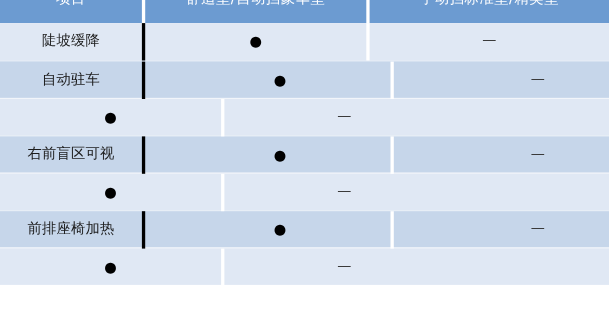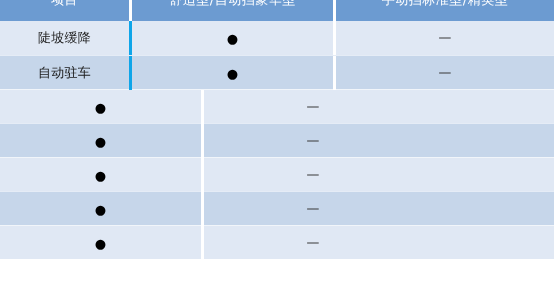--- a/index.html
+++ b/index.html
@@ -60,32 +60,32 @@
   .table-body {
     width: 554px;
   }
   .table-row {
     display: flex;
     width: 554px;
     height: 34px;
     box-sizing: border-box;
   }
   .table-row.light  { background: #e0e8f4; }
-  .table-row.dark   { background: #c6d6ea; }
+  .table-row.dark   { background: #c6d6ea; gap: 22px; }
 
   .table-row .cell {
     box-sizing: border-box;
     height: 34px;
     display: flex;
     align-items: center;
     justify-content: center;
     overflow: hidden;
     white-space: nowrap;
   }
-  .table-row .c1 { border-right: 3px solid #0ea5e9; }
+  .table-row .c1 { border-right: 3px solid #000000; }
   .table-row .c2 { border-right: 3px solid #ffffff; }
 
   .row-label {
     color: #1b1b1b;
     font-size: 13px;
     line-height: 16px;
     letter-spacing: 0.2px;
   }
 
   .mark-dot {
@@ -145,36 +145,42 @@
       </div>
       <div class="table-row light">
         <div class="cell c2">
           <span class="mark-dot">●</span>
         </div>
         <div class="cell c3">
           <span class="mark-dash">一</span>
         </div>
       </div>
       <div class="table-row dark">
+        <div class="cell c1">
+          <span class="row-label">右前盲区可视</span>
+        </div>
         <div class="cell c2">
           <span class="mark-dot">●</span>
         </div>
         <div class="cell c3">
           <span class="mark-dash">一</span>
         </div>
       </div>
       <div class="table-row light">
         <div class="cell c2">
           <span class="mark-dot">●</span>
         </div>
         <div class="cell c3">
           <span class="mark-dash">一</span>
         </div>
       </div>
       <div class="table-row dark">
+        <div class="cell c1">
+          <span class="row-label">前排座椅加热</span>
+        </div>
         <div class="cell c2">
           <span class="mark-dot">●</span>
         </div>
         <div class="cell c3">
           <span class="mark-dash">一</span>
         </div>
       </div>
       <div class="table-row light">
         <div class="cell c2">
           <span class="mark-dot">●</span>

